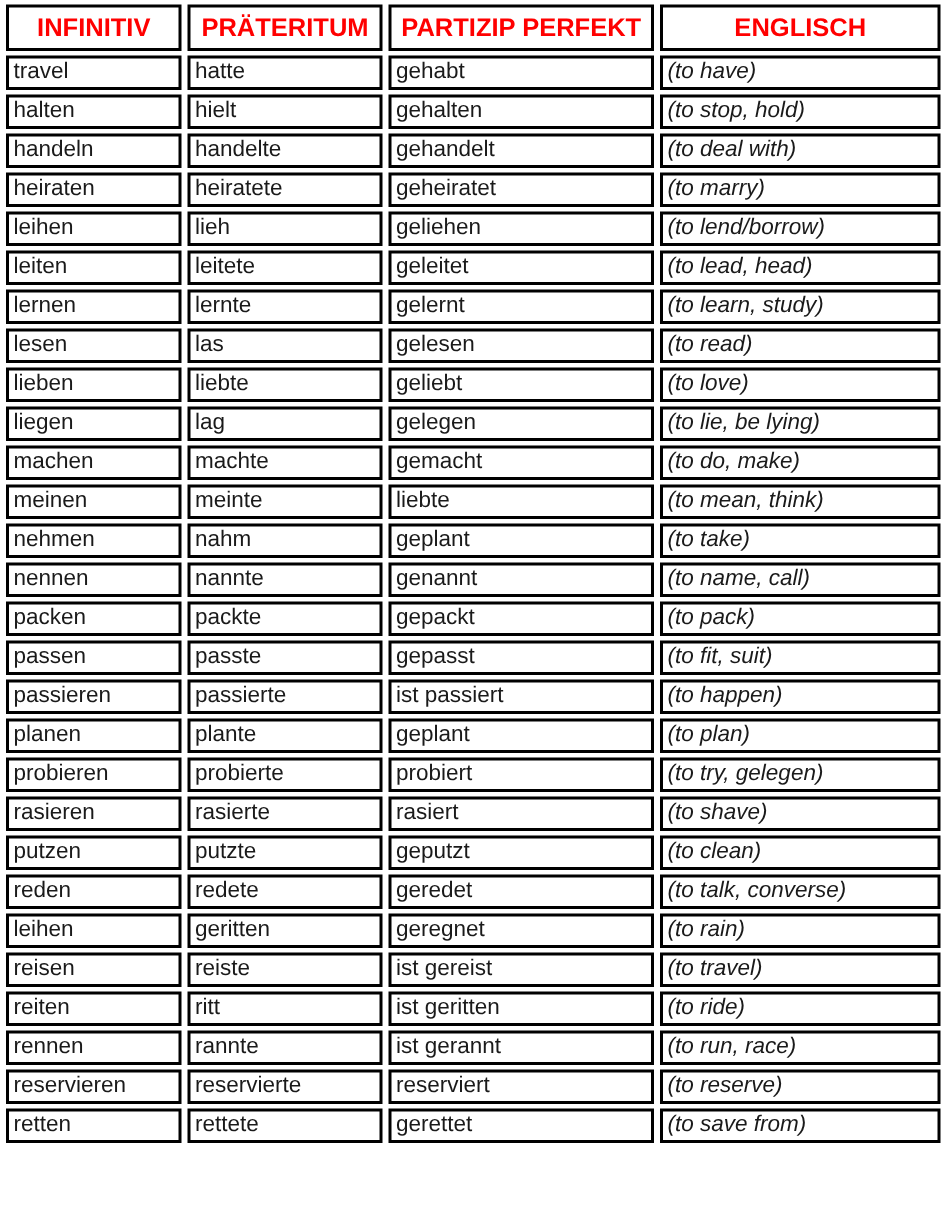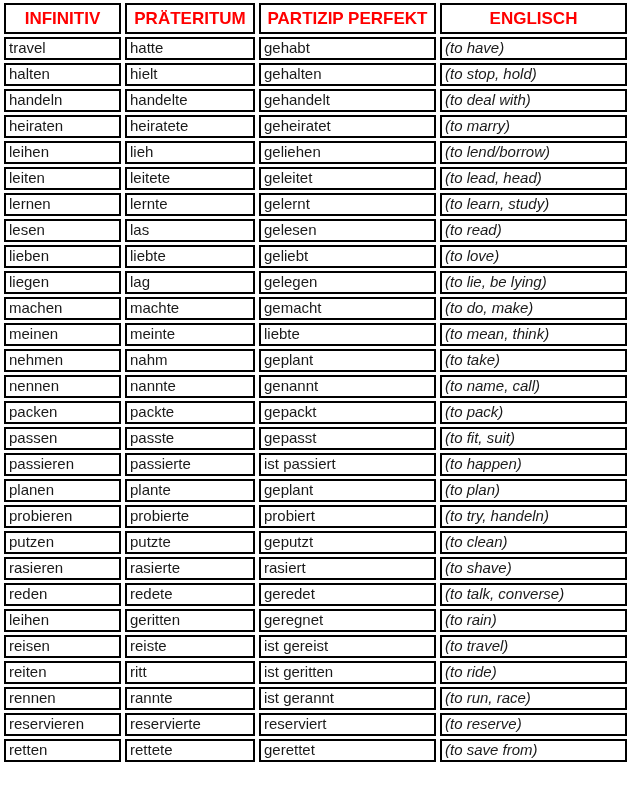--- a/index.html
+++ b/index.html
@@ -180,33 +180,33 @@
         <tr>
           <td>planen</td>
           <td>plante</td>
           <td>geplant</td>
           <td class="col-english">(to plan)</td>
         </tr>
         <tr>
           <td>probieren</td>
           <td>probierte</td>
           <td>probiert</td>
-          <td class="col-english">(to try, handeln)</td>
+          <td class="col-english">(to try, gelegen)</td>
+        </tr>
+        <tr>
+          <td>rasieren</td>
+          <td>rasierte</td>
+          <td>rasiert</td>
+          <td class="col-english">(to shave)</td>
         </tr>
         <tr>
           <td>putzen</td>
           <td>putzte</td>
           <td>geputzt</td>
           <td class="col-english">(to clean)</td>
-        </tr>
-        <tr>
-          <td>rasieren</td>
-          <td>rasierte</td>
-          <td>rasiert</td>
-          <td class="col-english">(to shave)</td>
         </tr>
         <tr>
           <td>reden</td>
           <td>redete</td>
           <td>geredet</td>
           <td class="col-english">(to talk, converse)</td>
         </tr>
         <tr>
           <td>leihen</td>
           <td>geritten</td>

